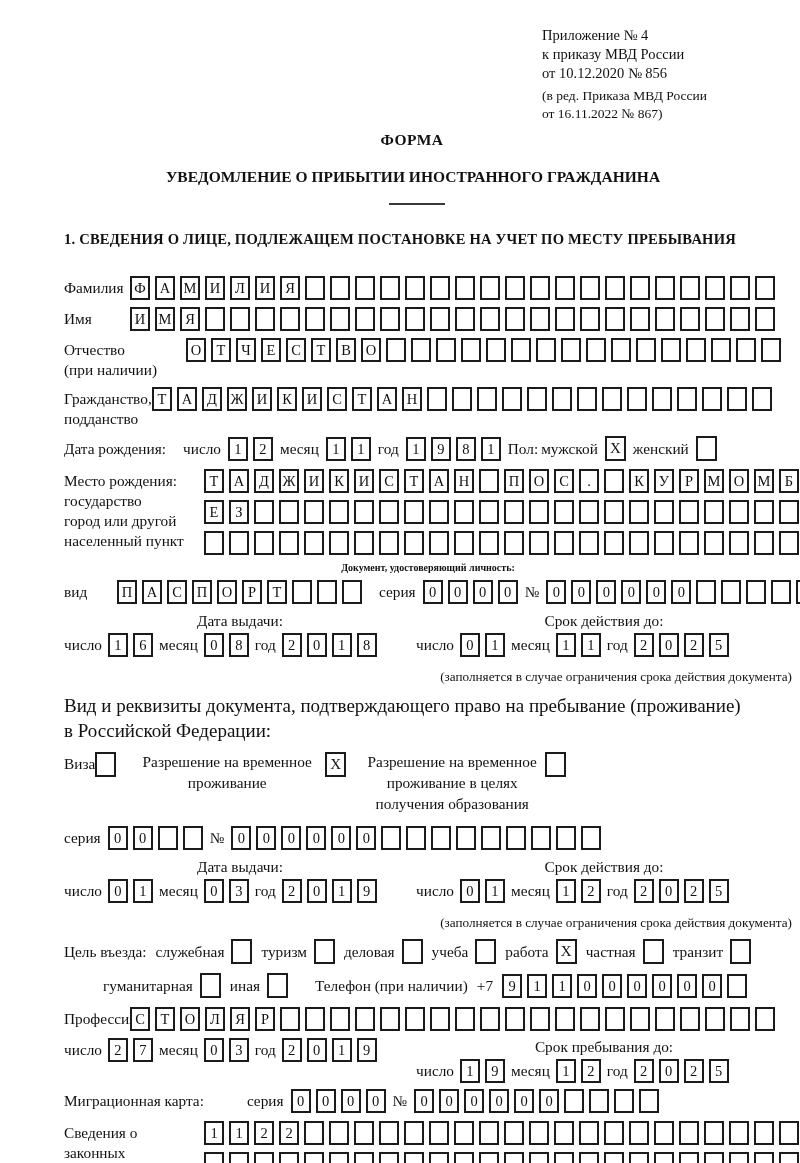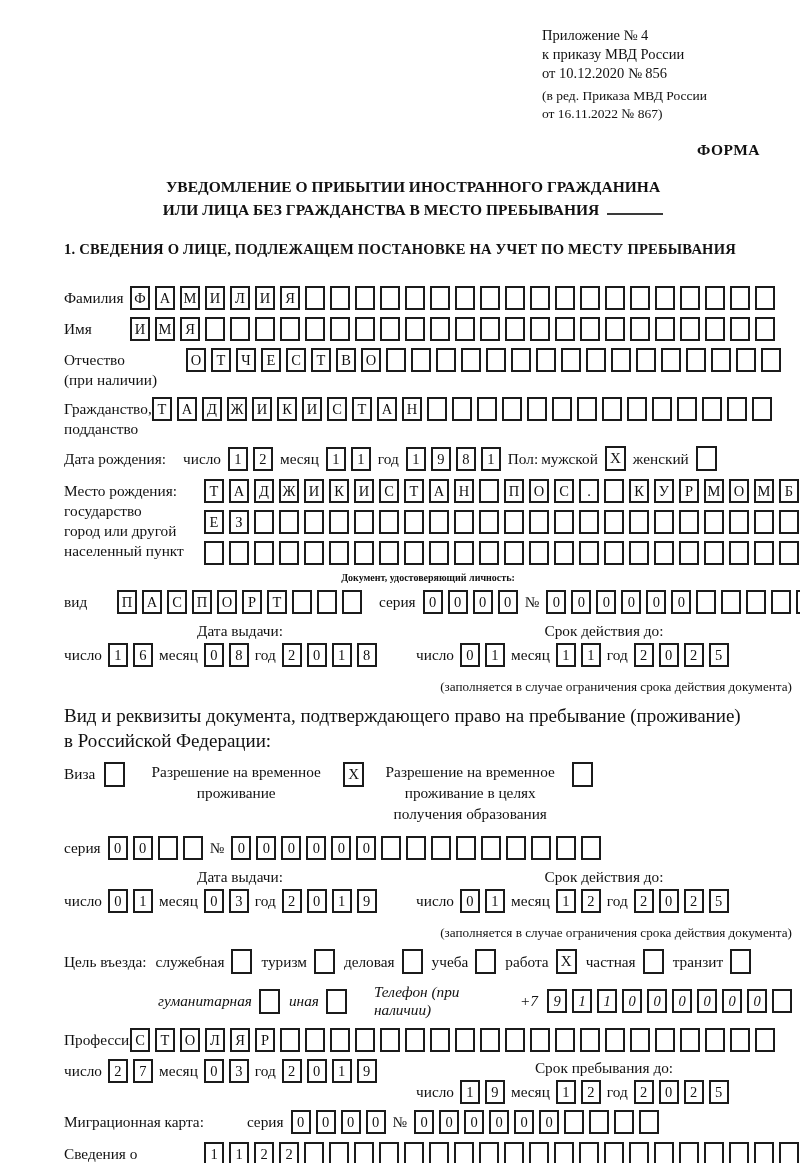--- a/index.html
+++ b/index.html
@@ -6,21 +6,21 @@
   body{
     width:800px;height:1163px;overflow:hidden;
     background:#ffffff;color:#111;
     font-family:"Liberation Serif", serif;
   }
   .page{padding:26px 8px 0 64px;}
 
   
   .hdr{margin-left:478px;font-size:14.5px;line-height:19px;}
   .hdr-sub{font-size:13.5px;line-height:18px;margin-top:4px;}
-  .form-word{text-align:right;padding-right:32px;font-weight:bold;font-size:15.5px;margin-top:18px;letter-spacing:.5px;}
+  .form-word{text-align:center;padding-right:32px;font-weight:bold;font-size:15.5px;margin-top:8px;letter-spacing:.5px;}
 
   
   .title{text-align:center;font-weight:bold;font-size:15.5px;line-height:23px;margin:16px 0 0 -30px;}
   .blank{display:inline-block;width:56px;border-bottom:2px solid #3a3a3a;height:12px;margin-left:8px;}
 
   .sec-h{font-weight:bold;font-size:14.6px;margin:20px 0 28px 0;letter-spacing:.2px;}
 
   
   .cellrow{display:flex;gap:5px;flex-wrap:nowrap;}
   .cellrow.inline{display:inline-flex;vertical-align:middle;}
@@ -52,30 +52,30 @@
   .dg{flex:0 0 auto;}
   .dg-left{width:352px;}
   .dg-right{flex:1;}
   .dg-title{text-align:center;font-size:15.3px;margin-bottom:3px;}
   .dg-fields{display:flex;align-items:center;gap:6px;font-size:15.3px;}
   .date-note{text-align:right;font-size:13.2px;white-space:nowrap;margin:12px 0 8px 0;}
 
   .para{font-size:19px;line-height:25px;}
 
   .opts{display:flex;align-items:flex-start;gap:13px;margin:8px 0 12px 0;font-size:15.3px;}
-  .opt{display:flex;align-items:flex-start;gap:9px;}
+  .opt{display:flex;align-items:flex-start;}
   .opt .txt{line-height:21px;}
   .opt .ctr{text-align:center;}
   .wvisa{padding-top:2px;}
   .w190{width:196px;}
   .w185{width:186px;}
   .opt .chk{margin-top:1px;}
 
   .purpose{display:flex;align-items:center;gap:9px;font-size:15.3px;margin-bottom:9px;flex-wrap:nowrap;}
-  .indent{margin-left:94px;font-style:italic;}
+  .indent{margin-left:39px;}
   .pair{display:flex;align-items:center;gap:7px;}
   .phone-gap{margin-left:18px;}
 </style>
 </head>
 <body>
 
 <div class="page">
 
   <div class="hdr">
     <div>Приложение № 4</div>
@@ -84,21 +84,21 @@
     <div class="hdr-sub">
       <div>(в ред. Приказа МВД России</div>
       <div>от 16.11.2022 № 867)</div>
     </div>
   </div>
   <div class="form-word">ФОРМА</div>
 
   <div class="title">
     <div>УВЕДОМЛЕНИЕ О ПРИБЫТИИ ИНОСТРАННОГО ГРАЖДАНИНА</div>
     <div>
-      <span>ИЛИ ЛИЦА БЕЗ ГРАЖДАНСТВА В МЕСТО ПРЕБЫВАНИЯ</span><span class="blank"></span>
+      <span class="blank"></span>
     </div>
   </div>
 
   <div class="sec-h">1. СВЕДЕНИЯ О ЛИЦЕ, ПОДЛЕЖАЩЕМ ПОСТАНОВКЕ НА УЧЕТ ПО МЕСТУ ПРЕБЫВАНИЯ</div>
 
   <div class="frow">
     <div class="flabel w66">Фамилия</div>
     <div class="cellrow">
         <span class="cell">Ф</span>
         <span class="cell">А</span>

